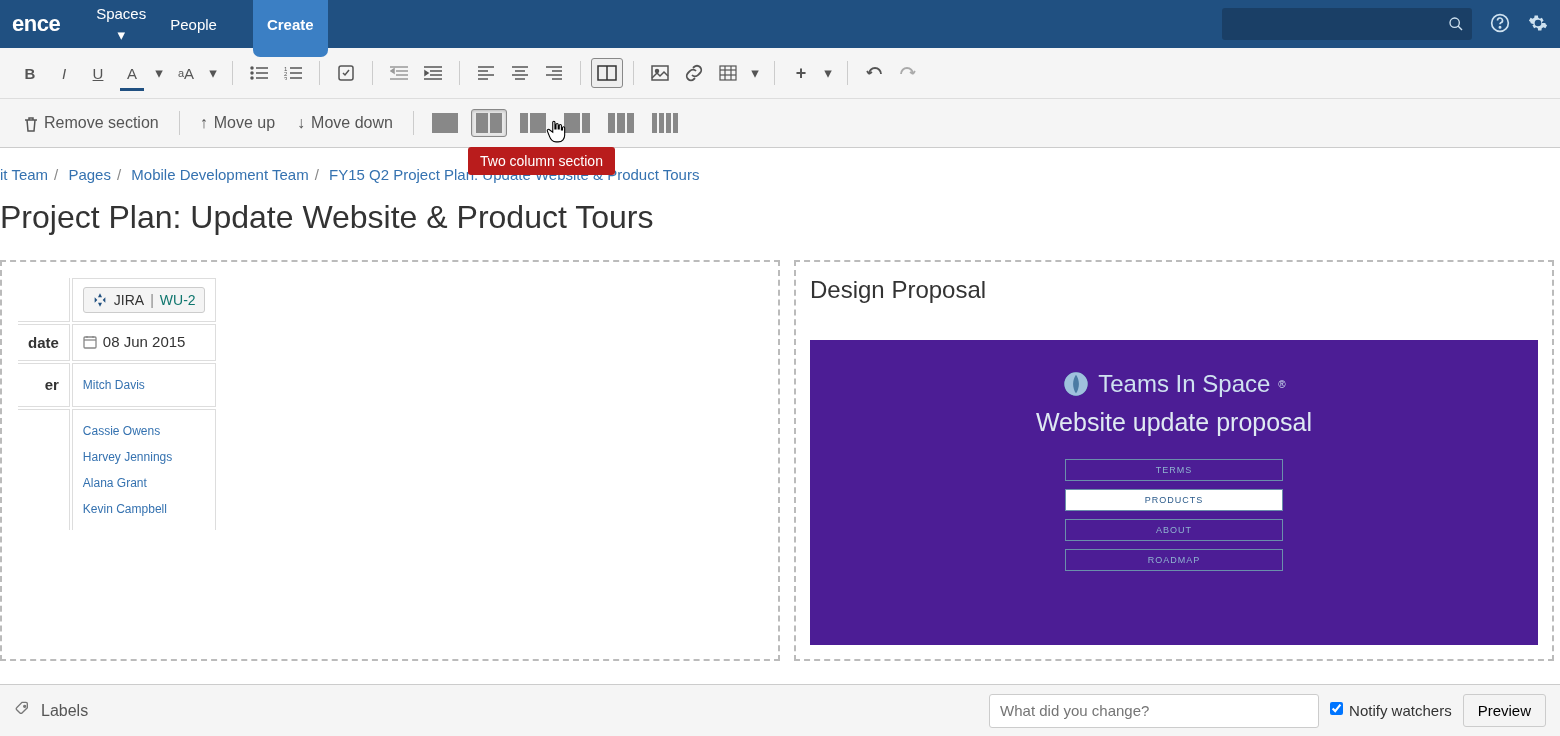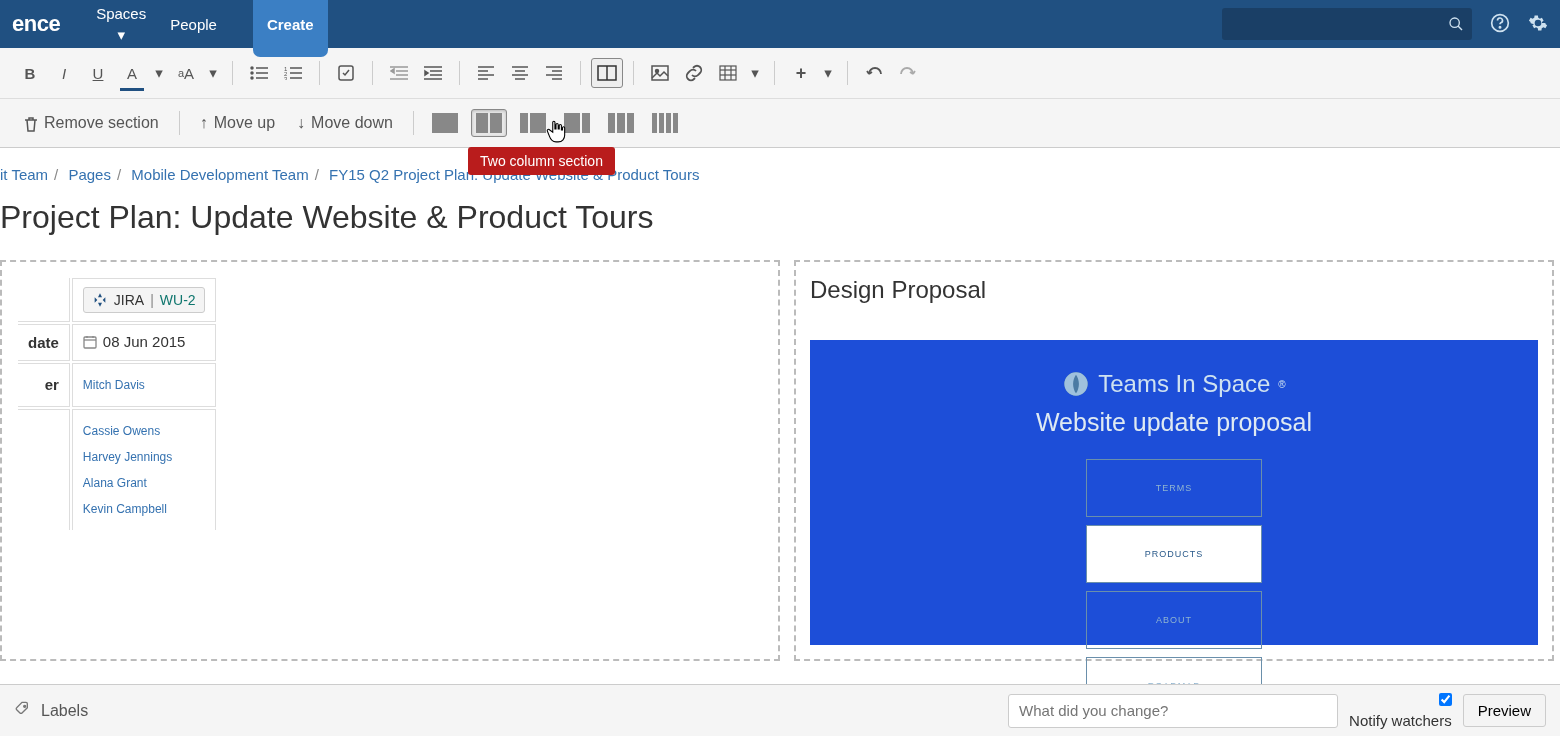--- a/index.html
+++ b/index.html
@@ -37,31 +37,31 @@
 .col-left { width:780px; }
 .col-right { flex:1; margin-right:6px; }
 
 .meta-table td { padding:8px 10px; border:1px solid #ddd; font-size:15px; }
 .label-cell { font-weight:bold; text-align:right; color:#333; }
 .jira-badge { background:#f4f4f4; border:1px solid #ccc; padding:4px 8px; border-radius:3px; display:inline-flex; align-items:center; gap:6px; font-size:14px; }
 .date-badge { display:inline-flex; align-items:center; gap:6px; }
 .user-link { color:#3572b0; cursor:pointer; display:block; padding:6px 0; font-size:12px; }
 
 .proposal-title { font-size:24px; margin-bottom:14px; }
-.mock { background:#1d4ed8; color:#9fc1dd; text-align:center; padding:30px 10px 20px 10px; display:flex; flex-direction:column; align-items:center; height:305px;margin-top:36px;}
+.mock { background:#4c1d95; color:#9fc1dd; text-align:center; padding:30px 10px 20px 10px; display:flex; flex-direction:column; align-items:center; height:305px;margin-top:36px;}
 .mock-logo { display:flex; align-items:center; gap:8px; font-size:24px; color:#cfe2f0; margin-bottom:10px;}
 .mock-sub { font-size:25px; color:#dfeaf2; margin-bottom:18px; }
-.mock-btn { width:176px; padding:23px; border:1px solid #6a8fab; margin:4px 0; font-size:9px; color:#8fb4d0; letter-spacing:1px;}
+.mock-btn { width:218px; padding:5px; border:1px solid #6a8fab; margin:4px 0; font-size:9px; color:#8fb4d0; letter-spacing:1px;}
 .mock-btn.active { background:#fff; color:#2a5a8a; }
 
 
 .footer { position:absolute; bottom:0; left:0; right:0; height:52px; background:#f5f5f5; border-top:1px solid #ccc; display:flex; align-items:center; padding:0 14px; gap:11px; }
 .footer-spacer { flex:1; }
 .change-input { width:330px; height:34px; border:1px solid #ccc; border-radius:3px; padding:0 10px; font-size:15px; }
-.notify { display:flex; align-items:flex-end; gap:6px; font-size:15px;flex-direction:column; }
+.notify { display:flex; align-items:flex-start; gap:6px; font-size:15px; }
 .preview-btn { background:#f4f4f4; border:1px solid #ccc; padding:7px 14px; border-radius:3px; font-size:15px; cursor:pointer; }
 .tag-icon { color:#777; }
 
 .underline-a { position:relative; }
 .underline-a::after { content:''; position:absolute; bottom:-3px; left:4px; right:4px; height:3px; background:#205081; }
 </style>
 </head>
 <body>
 
 <div class="topnav">

